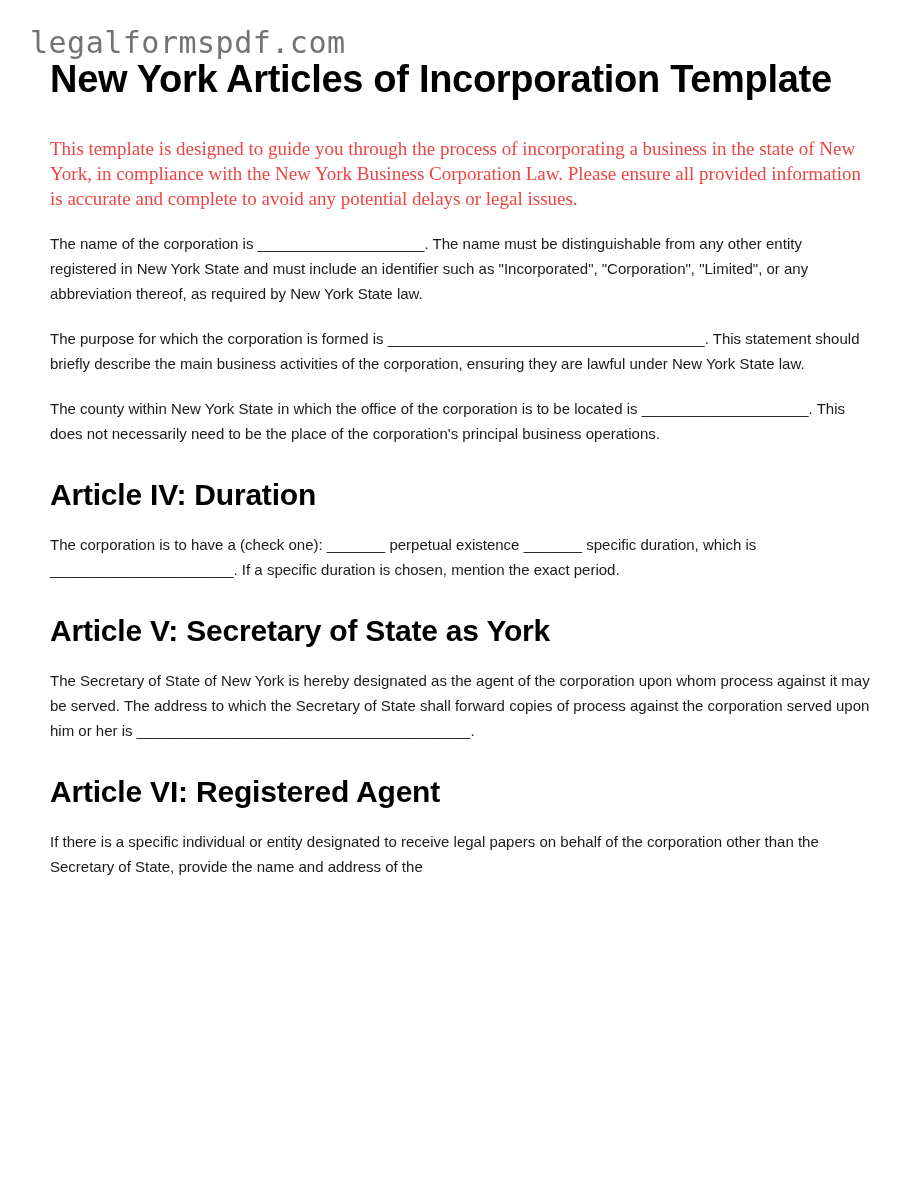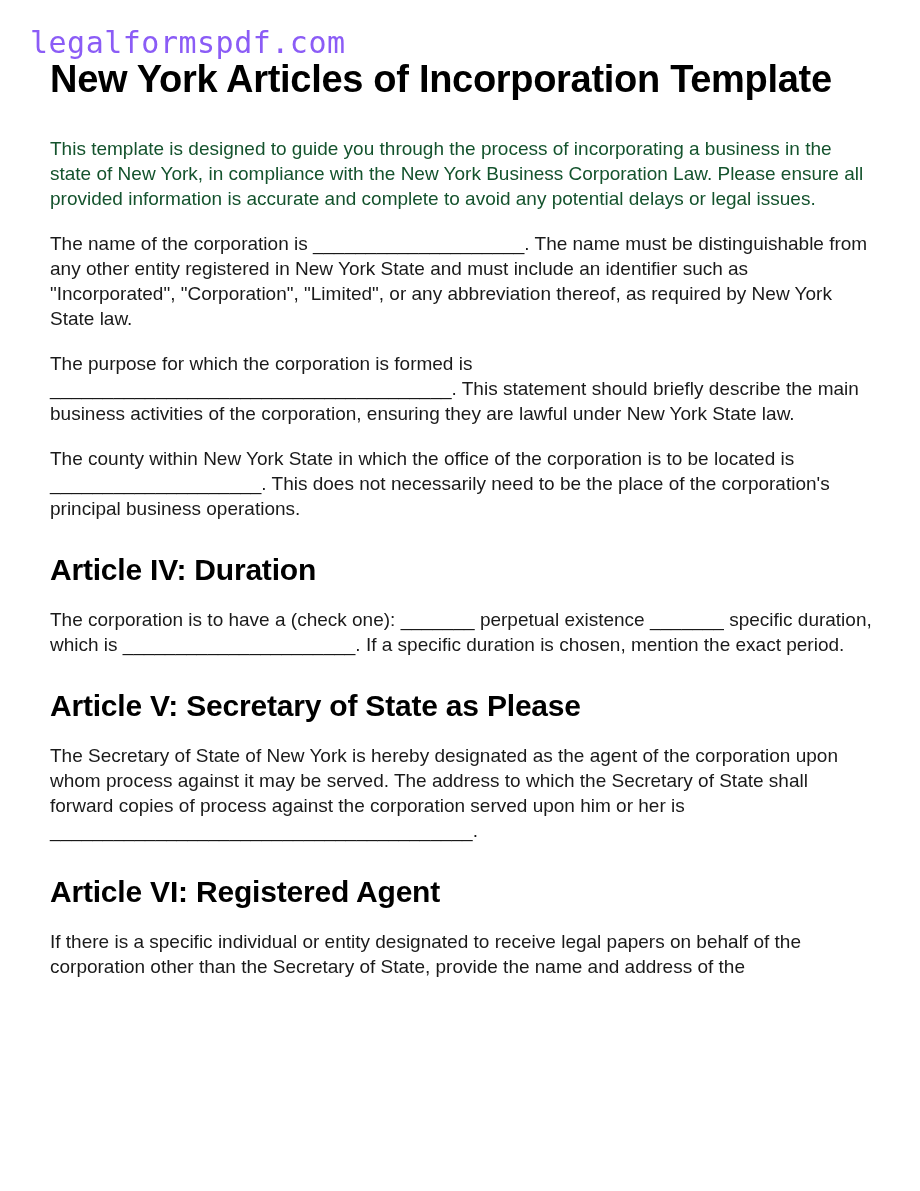--- a/index.html
+++ b/index.html
@@ -55,50 +55,51 @@
     font-weight: bold;
     letter-spacing: -0.3px;
     color: #000;
     font-family: "Liberation Sans", sans-serif;
   }
 
   p.intro {
     margin: 36px 0 0 0;
     font-size: 19px;
     line-height: 25px;
-    color: #14532d;
+    color: #ef4444;
     width: 820px;
+    font-family: Liberation Serif, serif;
   }
 
   h2.article-title {
     margin: 32px 0 0 0;
     font-size: 30px;
     line-height: 34px;
     font-weight: bold;
     letter-spacing: -0.2px;
     color: #000;
   }
 
   p.article-body {
     margin: 20px 0 0 0;
-    font-size: 19px;
+    font-size: 15px;
     line-height: 25px;
     color: #1a1a1a;
     width: 822px;
   }
 
   section.article { margin: 0; }
   section.article + section.article { margin-top: 2px; }
 </style>
 </head>
 <body>
 
 <div class="page">
 
-  <div class="watermark" style="color: #8b5cf6;">legalformspdf.com</div>
+  <div class="watermark" style="color: #737373;">legalformspdf.com</div>
 
   <div class="content">
 
     <h1 class="doc-title">New York Articles of Incorporation Template</h1>
 
     <p class="intro">This template is designed to guide you through the process of incorporating a business in the state of New York, in compliance with the New York Business Corporation Law. Please ensure all provided information is accurate and complete to avoid any potential delays or legal issues.</p>
 
     <section class="article">
       <p class="article-body">The name of the corporation is ____________________. The name must be distinguishable from any other entity registered in New York State and must include an identifier such as "Incorporated", "Corporation", "Limited", or any abbreviation thereof, as required by New York State law.</p>
     </section>
@@ -110,21 +111,21 @@
     <section class="article">
       <p class="article-body">The county within New York State in which the office of the corporation is to be located is ____________________. This does not necessarily need to be the place of the corporation's principal business operations.</p>
     </section>
 
     <section class="article">
       <h2 class="article-title">Article IV: Duration</h2>
       <p class="article-body">The corporation is to have a (check one): _______ perpetual existence _______ specific duration, which is ______________________. If a specific duration is chosen, mention the exact period.</p>
     </section>
 
     <section class="article">
-      <h2 class="article-title">Article V: Secretary of State as Please</h2>
+      <h2 class="article-title">Article V: Secretary of State as York</h2>
       <p class="article-body">The Secretary of State of New York is hereby designated as the agent of the corporation upon whom process against it may be served. The address to which the Secretary of State shall forward copies of process against the corporation served upon him or her is ________________________________________.</p>
     </section>
 
     <section class="article">
       <h2 class="article-title">Article VI: Registered Agent</h2>
       <p class="article-body">If there is a specific individual or entity designated to receive legal papers on behalf of the corporation other than the Secretary of State, provide the name and address of the</p>
     </section>
 
   </div>
 </div>

